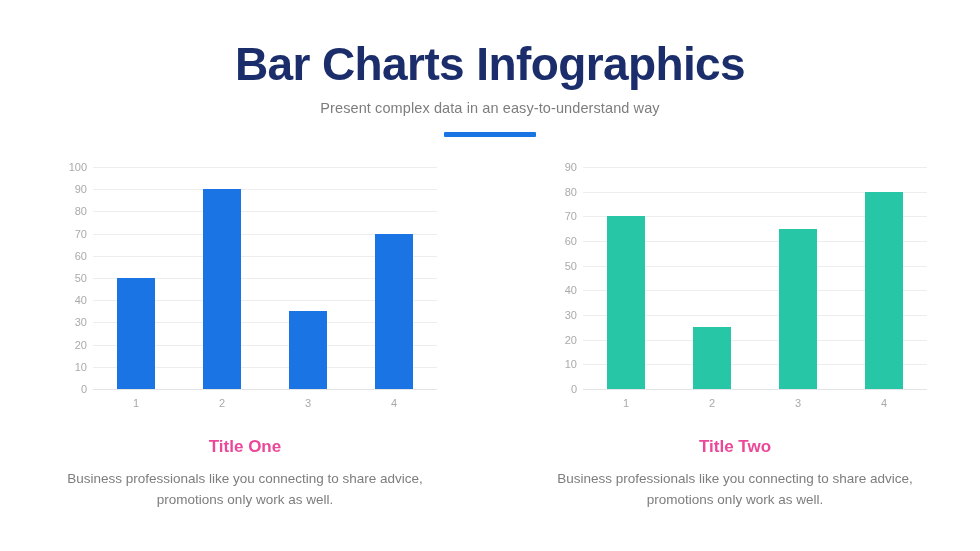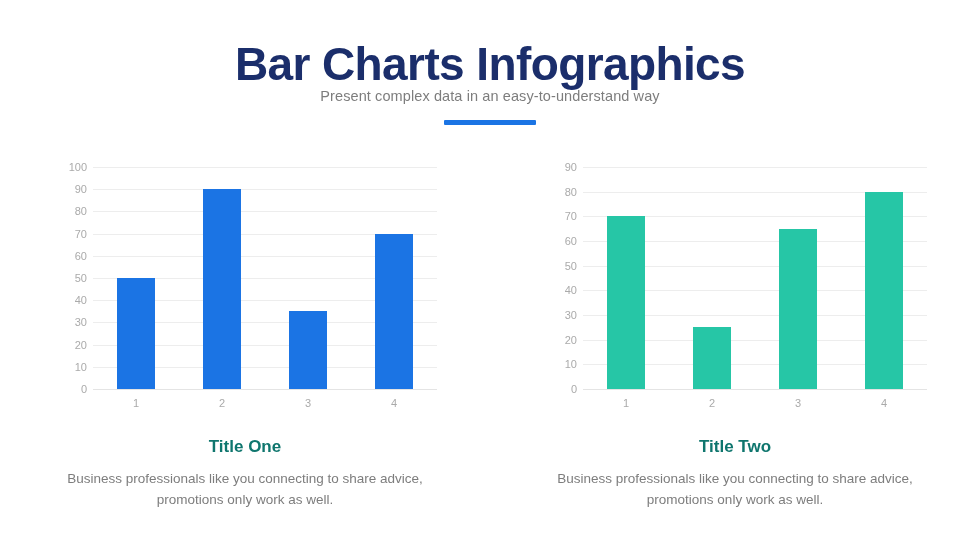--- a/index.html
+++ b/index.html
@@ -31,20 +31,21 @@
 
   .main-title {
     font-size: 46px;
     font-weight: bold;
     color: #1b2e6b;
     letter-spacing: -0.6px;
     line-height: 1.05;
   }
 
   .subtitle {
+    margin-top: 12px;
     font-size: 14.5px;
     color: #7d7d7d;
     font-weight: normal;
     letter-spacing: 0.1px;
   }
 
   .accent-divider {
     margin: 16px auto 0 auto;
     width: 92px;
     height: 5px;
@@ -153,21 +154,21 @@
     text-align: center;
     font-size: 11px;
     color: #aaaaaa;
   }
 
   
   .chart-title {
     margin-top: 32px;
     font-size: 17px;
     font-weight: bold;
-    color: #0f766e;
+    color: #ec4899;
   }
 
   .chart-caption {
     margin-top: 12px;
     width: 380px;
     text-align: center;
     font-size: 13.5px;
     line-height: 1.55;
     color: #7d7d7d;
   }

